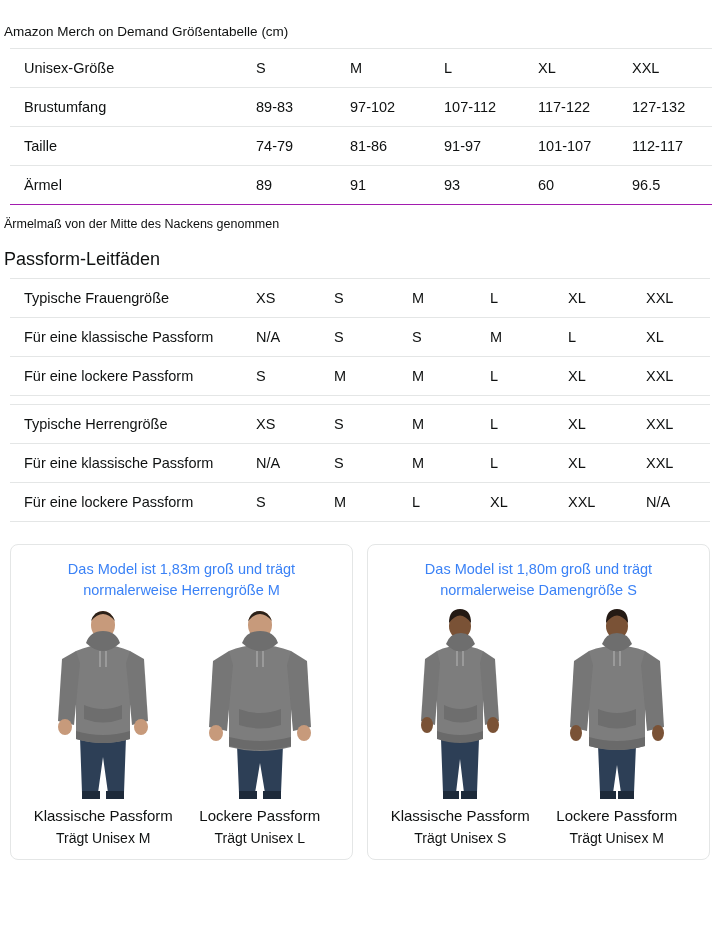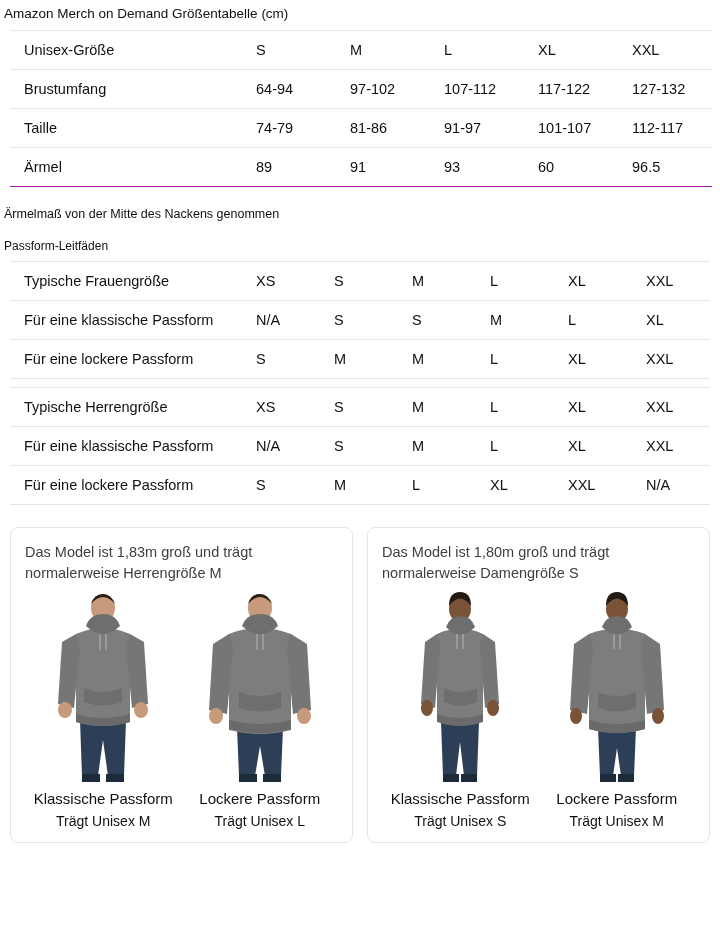--- a/index.html
+++ b/index.html
@@ -12,26 +12,26 @@
     overflow: hidden;
   }
   .page {
     width: 720px;
     height: 925px;
     position: relative;
   }
   .title {
     font-size: 13.5px;
     color: #0f1111;
-    padding: 4px 0 0 4px;
+    padding: 22px 0 0 4px;
     line-height: 20px;
   }
   table.sizes {
     width: 700px;
-    margin: 6px 10px 8px 10px;
+    margin: 6px 10px 0 10px;
     border-collapse: collapse;
     table-layout: fixed;
   }
   table.sizes td {
     font-size: 14.5px;
     color: #0f1111;
     padding: 11px 0 11px 14px;
     border-top: 1px solid #e4e6e6;
     border-bottom: 1px solid #e4e6e6;
     vertical-align: middle;
@@ -41,21 +41,21 @@
   table.sizes tr:last-child td { border-bottom: 1px solid #a21caf; }
   .c-label { width: 232px; }
   .c-val { width: 94px; }
 
   .note {
     font-size: 12.5px;
     color: #0f1111;
     padding: 12px 0 0 4px;
   }
   .section-head {
-    font-size: 12px;
+    font-size: 18px;
     color: #0f1111;
     padding: 18px 0 0 4px;
   }
   table.fit {
     width: 700px;
     margin: 8px 10px 0 10px;
     border-collapse: collapse;
     table-layout: fixed;
   }
   table.fit td {
@@ -77,22 +77,23 @@
   .card {
     width: 343px;
     border: 1px solid #e4e6e6;
     border-radius: 8px;
     padding: 14px 14px 10px 14px;
     background: #fff;
   }
   .card-head {
     font-size: 14.5px;
     line-height: 21px;
-    color: #404040;
+    color: #3b82f6;
     min-height: 44px;
+    text-align: center;
   }
   .models {
     display: flex;
     justify-content: space-around;
     align-items: flex-end;
     height: 198px;
     margin-top: 4px;
   }
   .model { width: 150px; height: 198px; position: relative; }
   .model svg { display: block; margin: 0 auto; }
@@ -126,21 +127,21 @@
       <tr>
         <td class="c-label">Unisex-Größe</td>
         <td class="c-val">S</td>
         <td class="c-val">M</td>
         <td class="c-val">L</td>
         <td class="c-val">XL</td>
         <td class="c-val">XXL</td>
       </tr>
       <tr>
         <td class="c-label">Brustumfang</td>
-        <td class="c-val">64-94</td>
+        <td class="c-val">89-83</td>
         <td class="c-val">97-102</td>
         <td class="c-val">107-112</td>
         <td class="c-val">117-122</td>
         <td class="c-val">127-132</td>
       </tr>
       <tr>
         <td class="c-label">Taille</td>
         <td class="c-val">74-79</td>
         <td class="c-val">81-86</td>
         <td class="c-val">91-97</td>

